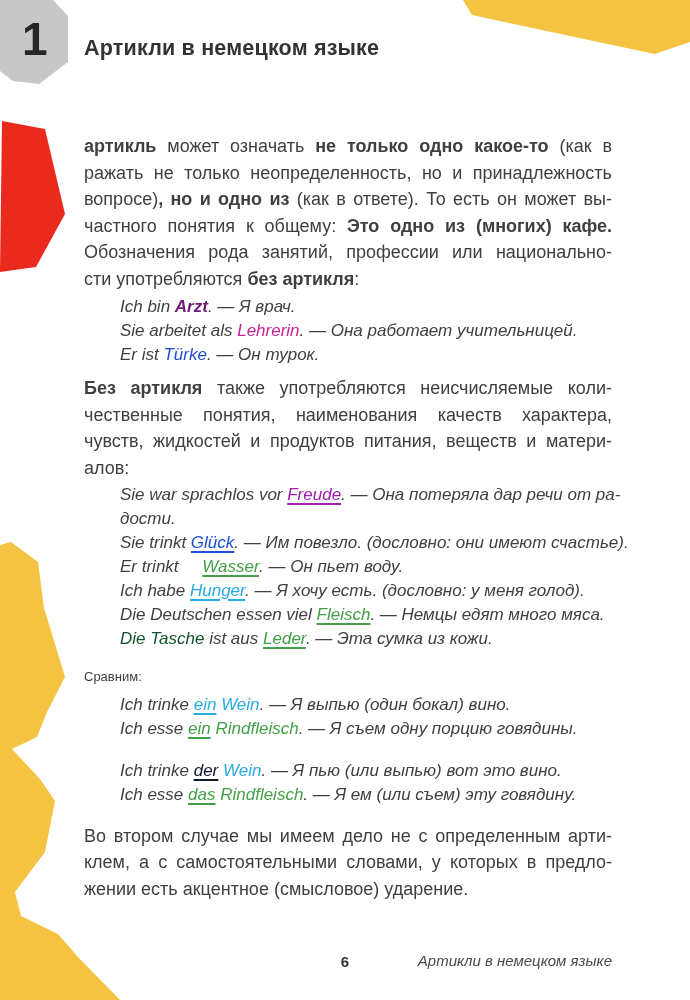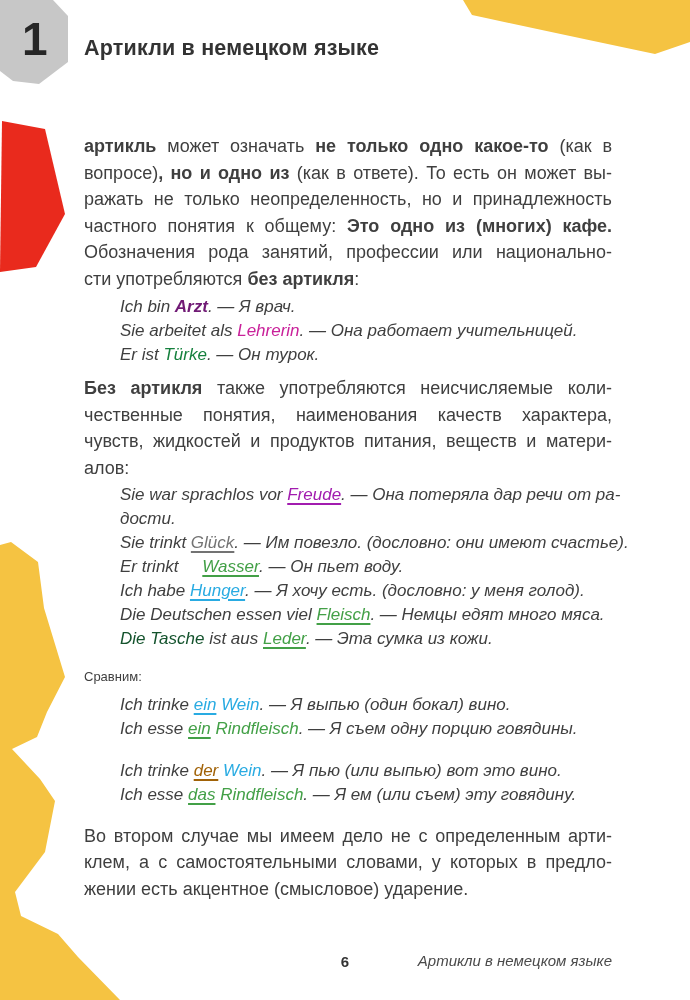--- a/index.html
+++ b/index.html
@@ -54,59 +54,59 @@
   <path d="M2,121 L45,129 L65,214 L36,267 L0,272 Z" fill="#E92A1D"></path>
   <path d="M0,545 L11,542 L38,562 L44,608 L65,677 L47,712 L37,737 L12,749 L40,779 L55,801 L45,852 L15,892 L21,916 L58,934 L78,957 L120,1000 L0,1000 Z" fill="#F5C342"></path>
 </svg>
 
 <div class="chapter-num">1</div>
 <div class="page-title">Артикли в немецком языке</div>
 
 <div class="content">
   <div id="p1">
       <div class="para-line tj"><span class="b">артикль</span><span> может означать </span><span class="b">не только одно какое-то</span><span> (как в</span></div>
+      <div class="para-line tj"><span>ражать не только неопределенность, но и принадлежность</span></div>
       <div class="para-line tj"><span>вопросе)</span><span class="b">, но и одно из</span><span> (как в ответе). То есть он может вы-</span></div>
-      <div class="para-line tj"><span>ражать не только неопределенность, но и принадлежность</span></div>
       <div class="para-line tj"><span>частного понятия к общему: </span><span class="b">Это одно из (многих) кафе.</span></div>
       <div class="para-line tj"><span>Обозначения рода занятий, профессии или национально-</span></div>
       <div class="para-line tl"><span>сти употребляются </span><span class="b">без артикля</span><span>:</span></div>
     </div>
 
   <div id="ex1" class="examples">
       <div class="ex-line tl"><span>Ich bin </span><span style="color: #701a75; font-weight: bold;">Arzt</span><span>. — Я врач.</span></div>
       <div class="ex-line tl"><span>Sie arbeitet als </span><span style="color: rgb(201, 33, 154);">Lehrerin</span><span>. — Она работает учительницей.</span></div>
-      <div class="ex-line tl"><span>Er ist </span><span style="color: #15803d;">Türke</span><span>. — Он турок.</span></div>
+      <div class="ex-line tl"><span>Er ist </span><span style="color: #1d4ed8;">Türke</span><span>. — Он турок.</span></div>
     </div>
 
   <div id="p2">
       <div class="para-line tj"><span class="b">Без артикля</span><span> также употребляются неисчисляемые коли-</span></div>
       <div class="para-line tj"><span>чественные понятия, наименования качеств характера,</span></div>
       <div class="para-line tj"><span>чувств, жидкостей и продуктов питания, веществ и матери-</span></div>
       <div class="para-line tl"><span>алов:</span></div>
     </div>
 
   <div id="ex2" class="examples">
       <div class="ex-line tl"><span>Sie war sprachlos vor </span><span class="u" style="color: #a21caf;">Freude</span><span>. — Она потеряла дар речи от ра-</span></div>
       <div class="ex-line tl"><span>дости.</span></div>
-      <div class="ex-line tl"><span>Sie trinkt </span><span class="u" style="color: #737373;">Glück</span><span>. — Им повезло. (дословно: они имеют счастье).</span></div>
+      <div class="ex-line tl"><span>Sie trinkt </span><span class="u" style="color: #1d4ed8;">Glück</span><span>. — Им повезло. (дословно: они имеют счастье).</span></div>
       <div class="ex-line tl"><span>Er trinkt </span><span class="u" style="color: rgb(67, 160, 71); margin-left: 19px;">Wasser</span><span>. — Он пьет воду.</span></div>
       <div class="ex-line tl"><span>Ich habe </span><span class="u" style="color: rgb(41, 171, 226);">Hunger</span><span>. — Я хочу есть. (дословно: у меня голод).</span></div>
       <div class="ex-line tl"><span>Die Deutschen essen viel </span><span class="u" style="color: rgb(67, 160, 71);">Fleisch</span><span>. — Немцы едят много мяса.</span></div>
       <div class="ex-line tl"><span style="color: #14532d;">Die Tasche</span><span> ist aus </span><span class="u" style="color: rgb(67, 160, 71);">Leder</span><span>. — Эта сумка из кожи.</span></div>
     </div>
 
   <div class="compare-label">Сравним:</div>
 
   <div id="ex3a" class="examples">
       <div class="ex-line tl"><span>Ich trinke </span><span class="u" style="color: rgb(41, 171, 226);">ein</span><span> </span><span style="color: rgb(41, 171, 226);">Wein</span><span>. — Я выпью (один бокал) вино.</span></div>
       <div class="ex-line tl"><span>Ich esse </span><span class="u" style="color: rgb(67, 160, 71);">ein</span><span> </span><span style="color: rgb(67, 160, 71);">Rindfleisch</span><span>. — Я съем одну порцию говядины.</span></div>
     </div>
 
   <div id="ex3b" class="examples">
-      <div class="ex-line tl"><span>Ich trinke </span><span class="u" style="color: #a16207; text-align: right;">der</span><span> </span><span style="color: rgb(41, 171, 226);">Wein</span><span>. — Я пью (или выпью) вот это вино.</span></div>
+      <div class="ex-line tl"><span>Ich trinke </span><span class="u" style="color: #0f172a; text-align: right;">der</span><span> </span><span style="color: rgb(41, 171, 226);">Wein</span><span>. — Я пью (или выпью) вот это вино.</span></div>
       <div class="ex-line tl"><span>Ich esse </span><span class="u" style="color: rgb(67, 160, 71);">das</span><span> </span><span style="color: rgb(67, 160, 71);">Rindfleisch</span><span>. — Я ем (или съем) эту говядину.</span></div>
     </div>
 
   <div id="p3">
       <div class="para-line tj"><span>Во втором случае мы имеем дело не с определенным арти-</span></div>
       <div class="para-line tj"><span>клем, а с самостоятельными словами, у которых в предло-</span></div>
       <div class="para-line tl"><span>жении есть акцентное (смысловое) ударение.</span></div>
     </div>
 </div>
 

